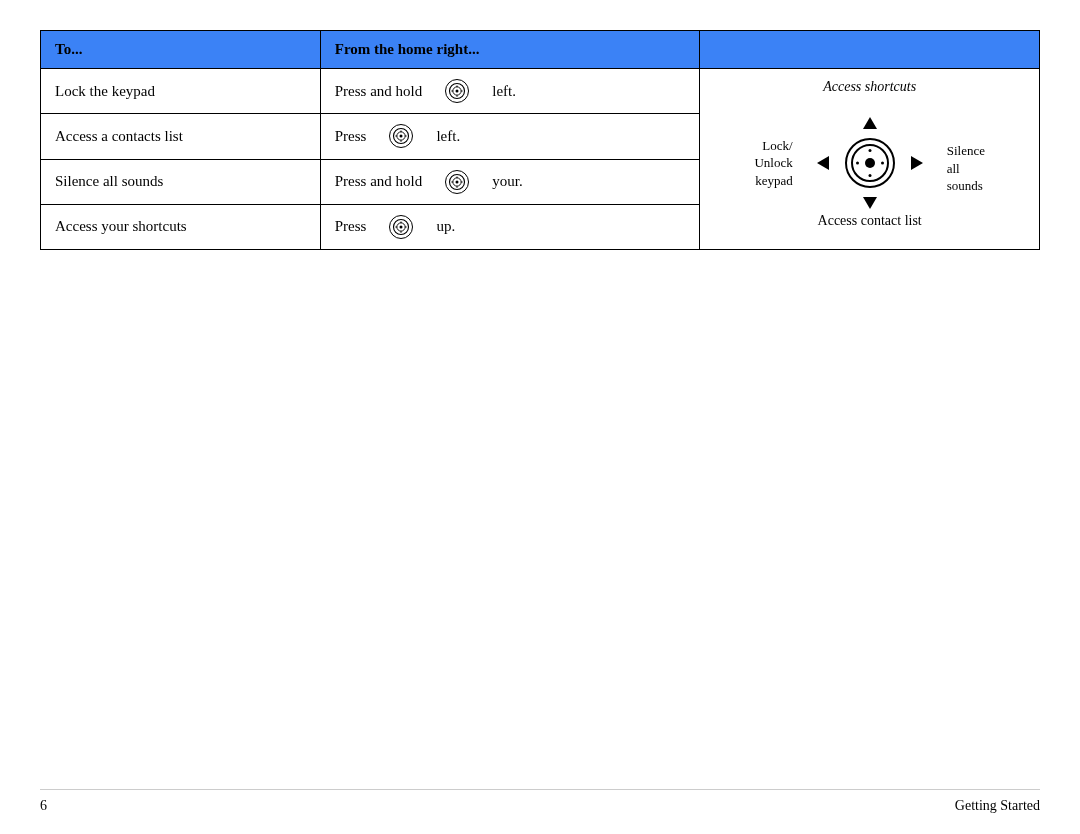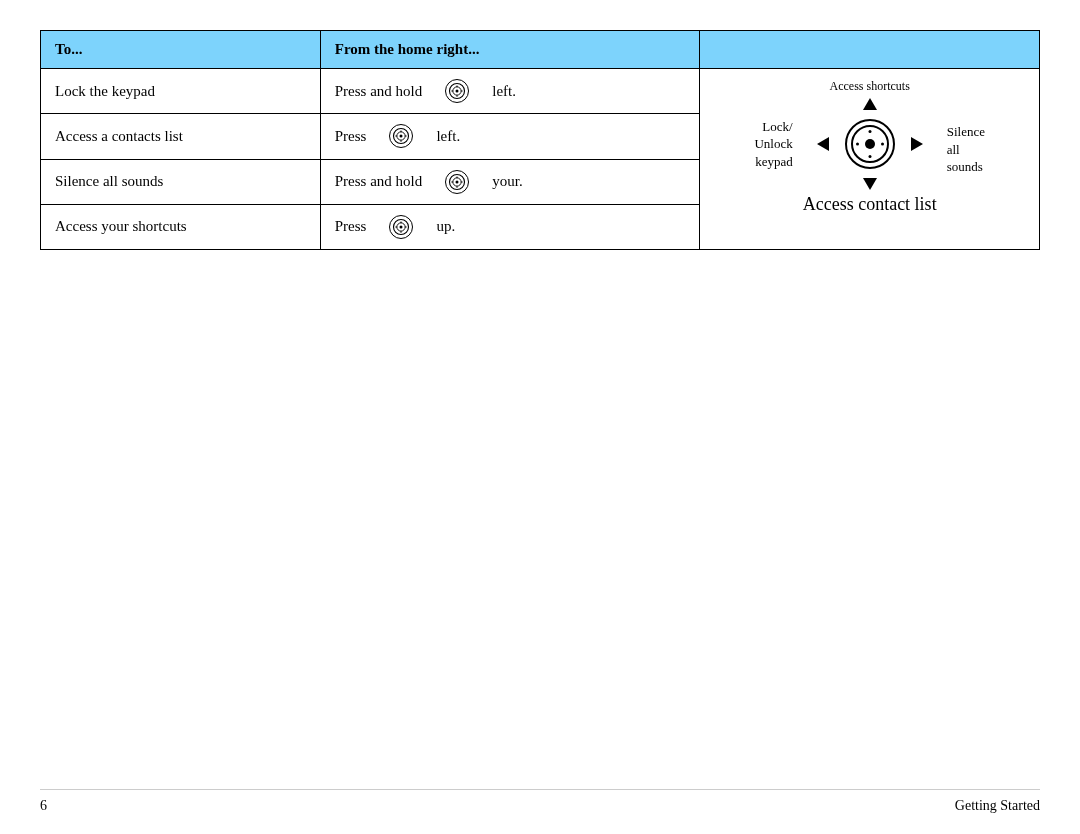--- a/index.html
+++ b/index.html
@@ -31,21 +31,21 @@
     .main-table th,
     .main-table td {
       border: 1.5px solid #000;
       padding: 10px 14px;
       vertical-align: middle;
     }
 
     .main-table th {
       font-weight: bold;
       font-size: 15px;
-      background: #7dd3fc;
+      background: #3b82f6;
       text-align: left;
     }
 
     .col-to {
       width: 28%;
     }
 
     .col-from {
       width: 38%;
     }
@@ -63,26 +63,27 @@
     .diagram-container {
       display: flex;
       flex-direction: column;
       align-items: center;
       position: relative;
       min-height: 160px;
     }
 
     .diagram-top-label {
       text-align: center;
-      font-size: 12px;
-      margin-bottom: 4px;
+      font-size: 14px;
+      margin-bottom: 22px;
+      font-style: italic;
     }
 
     .diagram-bottom-label {
-      font-size: 18px;
+      font-size: 14px;
       margin-top: 4px;
     }
 
     
     .nav-icon-large {
       display: inline-flex;
       align-items: center;
       justify-content: center;
       width: 50px;
       height: 50px;

